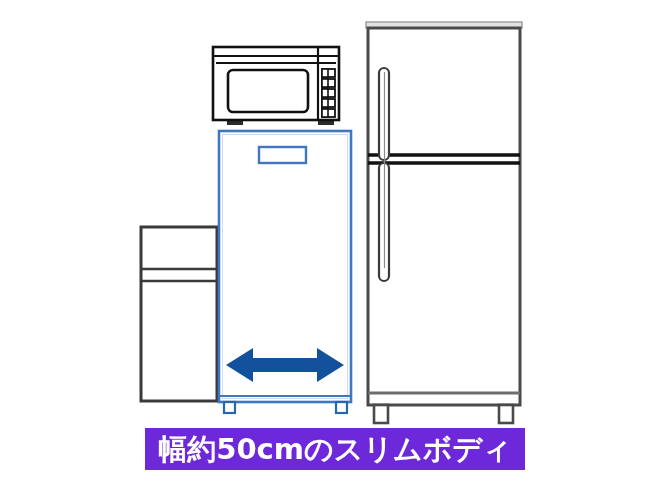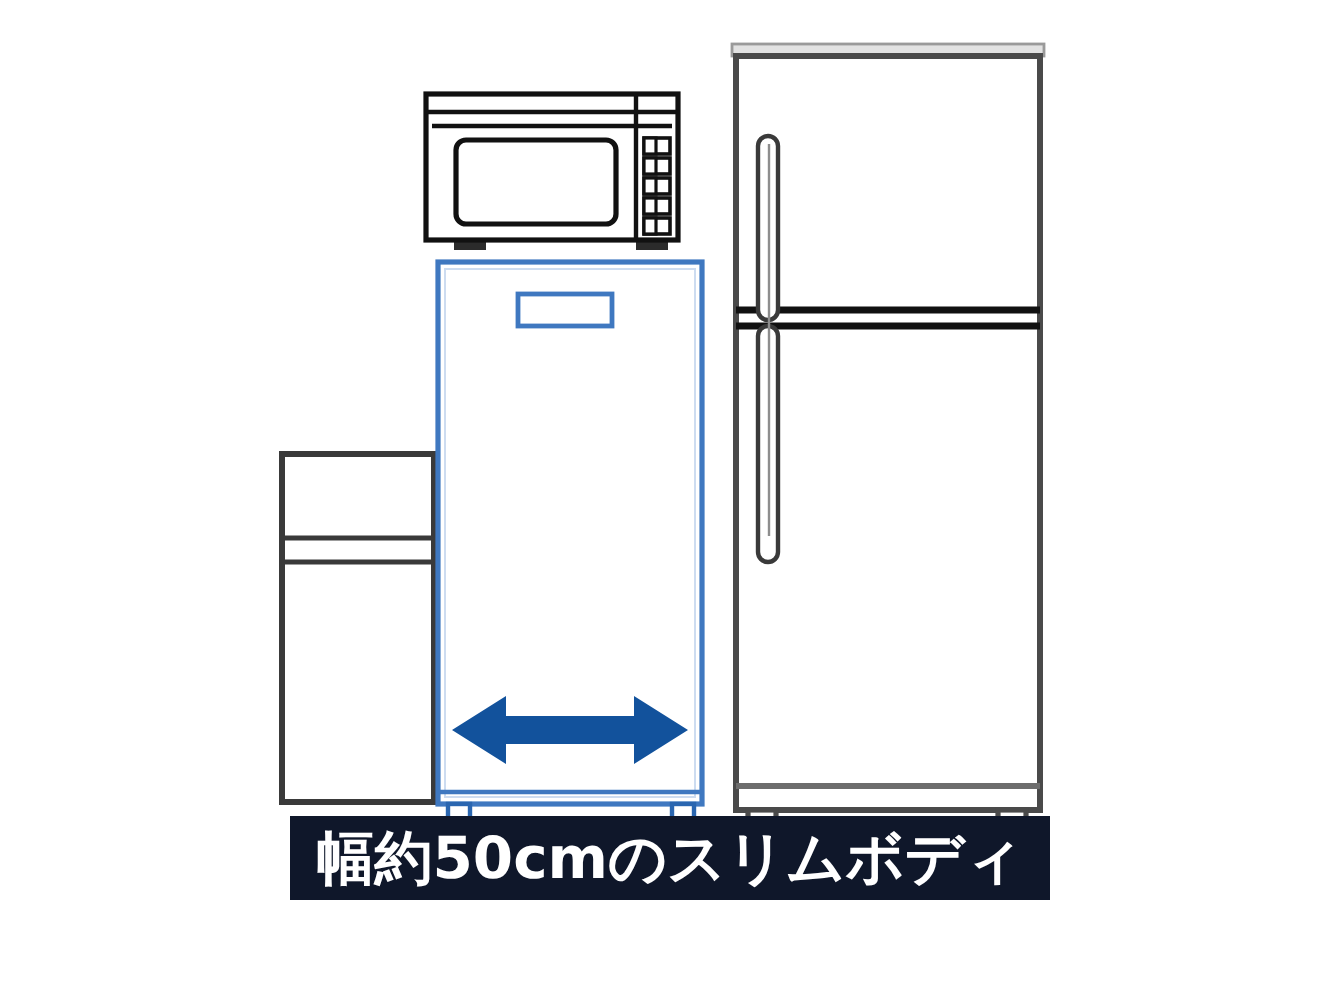--- a/index.html
+++ b/index.html
@@ -20,24 +20,24 @@
   #scene {
     position: absolute;
     left: 0;
     top: 0;
     width: 660px;
     height: 495px;
   }
   #banner {
     position: absolute;
     left: 145px;
-    top: 408px;
+    top: 428px;
     width: 380px;
     height: 42px;
-    background: #0f172a;
+    background: #6d28d9;
     display: flex;
     align-items: center;
     justify-content: center;
     box-sizing: border-box;
   }
   #banner-text {
     color: #ffffff;
     font-family: "DejaVu Sans", "Liberation Sans", sans-serif;
     font-size: 29px;
     font-weight: bold;

